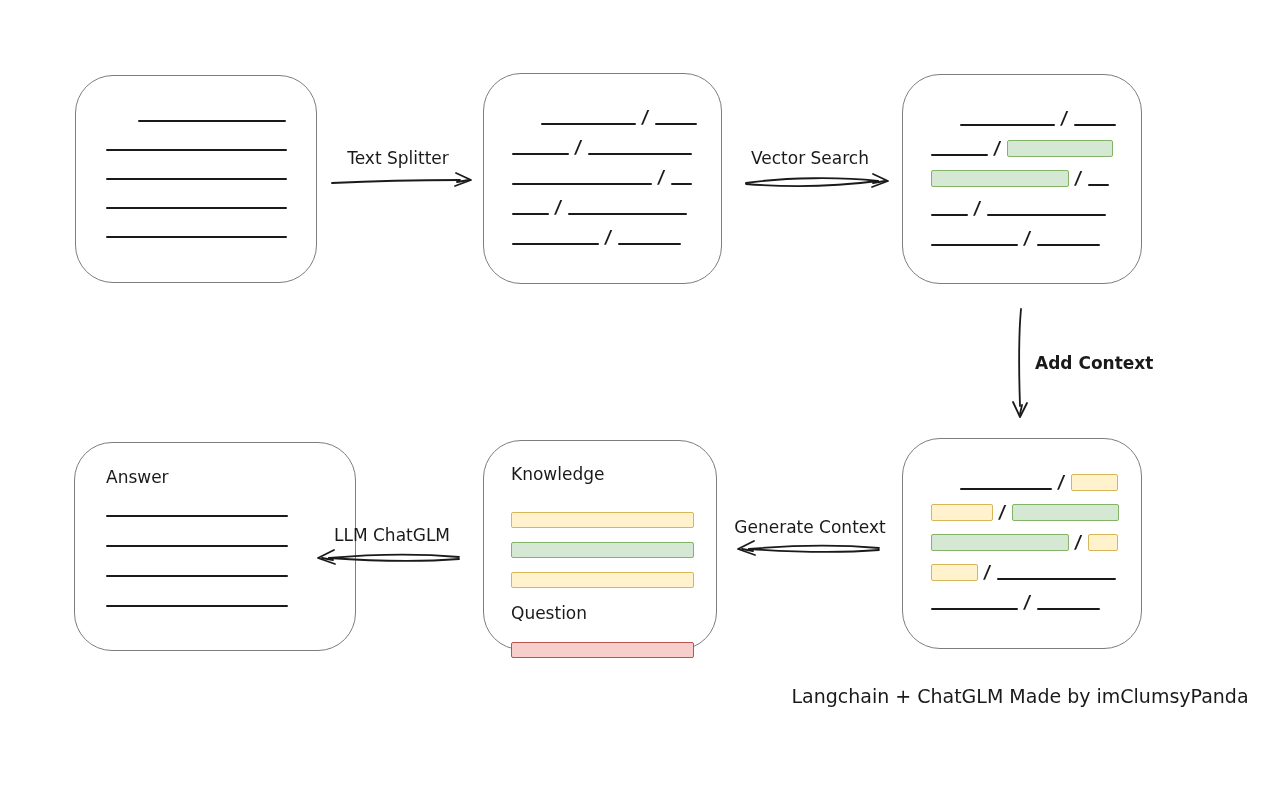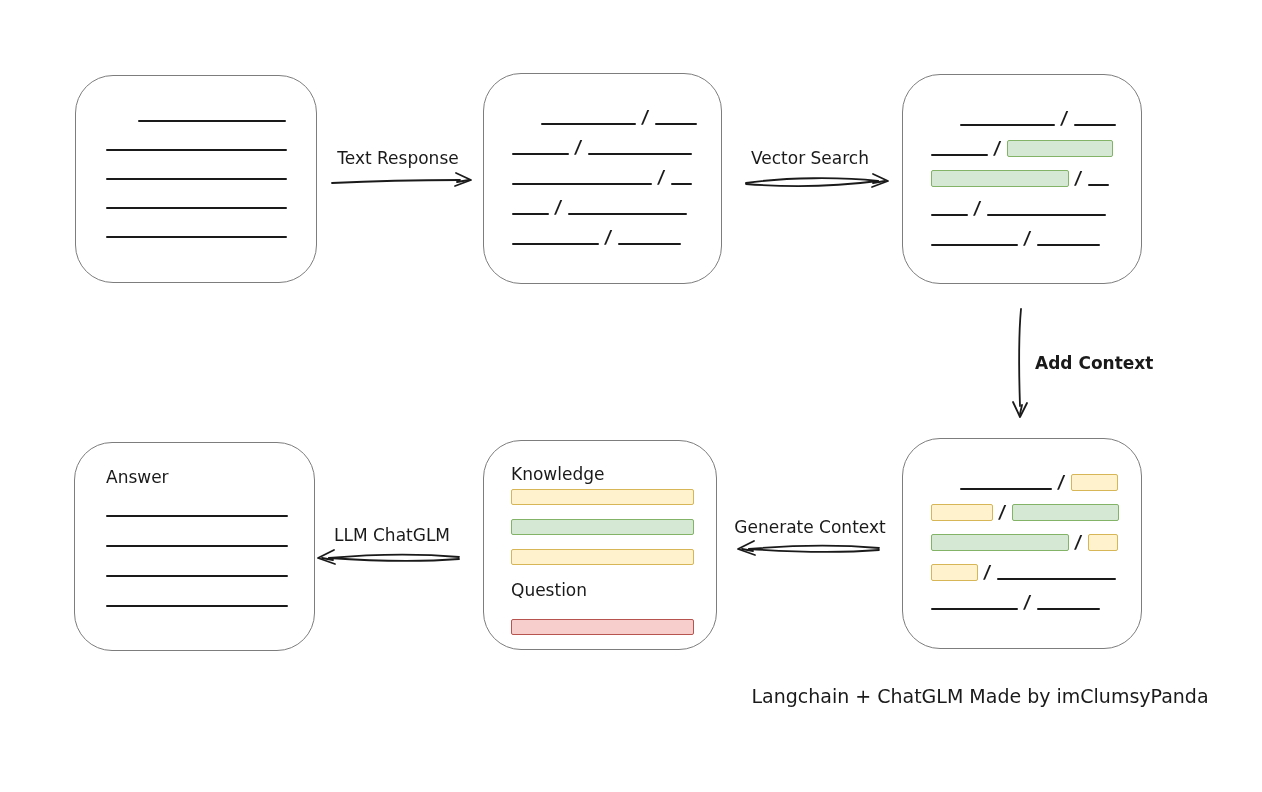--- a/index.html
+++ b/index.html
@@ -20,34 +20,34 @@
   .chunk-rows{padding:32px 0 0 28px;}
   .chunk-row{display:flex;align-items:flex-end;column-gap:6px;height:20px;margin-bottom:10px;}
   .seg-line{height:2px;background:var(--ink,#1a1a1a);border-radius:1px;margin-bottom:1px;}
   .slash{font-size:18px;font-weight:bold;line-height:1;transform:skewX(-6deg);}
   .chunk{height:17px;box-sizing:border-box;border-radius:2px;}
   .chunk.green{background:var(--green-fill,#d5e8d4);border:1.5px solid var(--green-border,#82b366);}
   .chunk.yellow{background:var(--yellow-fill,#fff2cc);border:1.5px solid var(--yellow-border,#d6b656);}
   
   .prompt-content{padding:22px 0 0 27px;}
   .box-label{font-size:17px;line-height:22px;white-space:nowrap;}
-  .k-label{margin-bottom:4px;}
+  .k-label{margin-bottom:27px;}
   .q-label{margin-top:12px;margin-bottom:18px;}
   .bar{width:183px;height:16px;box-sizing:border-box;border-radius:2px;margin-bottom:14px;}
   .bar.yellow{background:var(--yellow-fill,#fff2cc);border:1.5px solid var(--yellow-border,#d6b656);}
   .bar.green{background:var(--green-fill,#d5e8d4);border:1.5px solid var(--green-border,#82b366);}
   .bar.red{background:var(--red-fill,#f8cecc);border:1.5px solid var(--red-border,#b85450);}
   
   .doc-content{padding:44px 0 0 30px;}
   .answer-content{padding:23px 0 0 31px;}
   .answer-content .box-label{margin-bottom:27px;}
   
   .flow-label{position:absolute;font-size:17px;line-height:20px;white-space:nowrap;transform:translateX(-50%);}
   .flow-label.no-center{transform:none;font-weight:bold;}
-  .credit{position:absolute;font-size:19px;line-height:22px;white-space:nowrap;transform:translateX(-50%);}
+  .credit{position:absolute;font-size:19px;line-height:22px;white-space:nowrap;transform:translateX(-50%);margin-left:40px;}
   svg.arrow{position:absolute;overflow:visible;}
   svg.arrow path,svg.arrow polyline,svg.arrow line{
     stroke:var(--ink,#1a1a1a);stroke-width:1.8;fill:none;stroke-linecap:round;stroke-linejoin:round;
   }
 </style>
 </head>
 <body>
 
 <div class="canvas" style="--ink: #1a1a1a; --box-border: #7d7d7d; --yellow-fill: #fff2cc; --yellow-border: #d6b656; --green-fill: #d5e8d4; --green-border: #82b366; --red-fill: #f8cecc; --red-border: #b85450;">
 
@@ -114,21 +114,21 @@
           <div class="seg-line" style="width: 119px;"></div>
         </div>
         <div class="chunk-row" style="margin-left: 0px;">
           <div class="seg-line" style="width: 87px;"></div>
           <span class="slash">/</span>
           <div class="seg-line" style="width: 63px;"></div>
         </div>
       </div>
   </div>
 
-  <div class="node" style="left:74px;top:442px;width:241px;height:209px;">
+  <div class="node" style="left:74px;top:442px;width:282px;height:209px;">
     <div class="answer-content">
       <div class="box-label">Answer</div>
       <div>
           <div class="doc-line" style="width: 182px; margin-left: 0px;"></div>
           <div class="doc-line" style="width: 182px; margin-left: 0px;"></div>
           <div class="doc-line" style="width: 182px; margin-left: 0px;"></div>
           <div class="doc-line" style="width: 182px; margin-left: 0px;"></div>
         </div>
     </div>
   </div>
@@ -171,21 +171,21 @@
           <div class="seg-line" style="width: 119px;"></div>
         </div>
         <div class="chunk-row" style="margin-left: 0px;">
           <div class="seg-line" style="width: 87px;"></div>
           <span class="slash">/</span>
           <div class="seg-line" style="width: 63px;"></div>
         </div>
       </div>
   </div>
 
-  <div class="flow-label" style="left:398px;top:148px;">Text Response</div>
+  <div class="flow-label" style="left:398px;top:148px;">Text Splitter</div>
   <div class="flow-label" style="left:810px;top:148px;">Vector Search</div>
   <div class="flow-label no-center" style="left:1035px;top:353px;">Add Context</div>
   <div class="flow-label" style="left:810px;top:517px;">Generate Context</div>
   <div class="flow-label" style="left:392px;top:525px;">LLM ChatGLM</div>
 
   <svg class="arrow" style="left:328px;top:169px;" width="146" height="24">
     <path d="M4,14 C45,12 95,11 132,11"></path>
     <polyline points="128,4 143,11 127,17"></polyline>
     <line x1="129" y1="13" x2="141" y2="11"></line>
   </svg>

